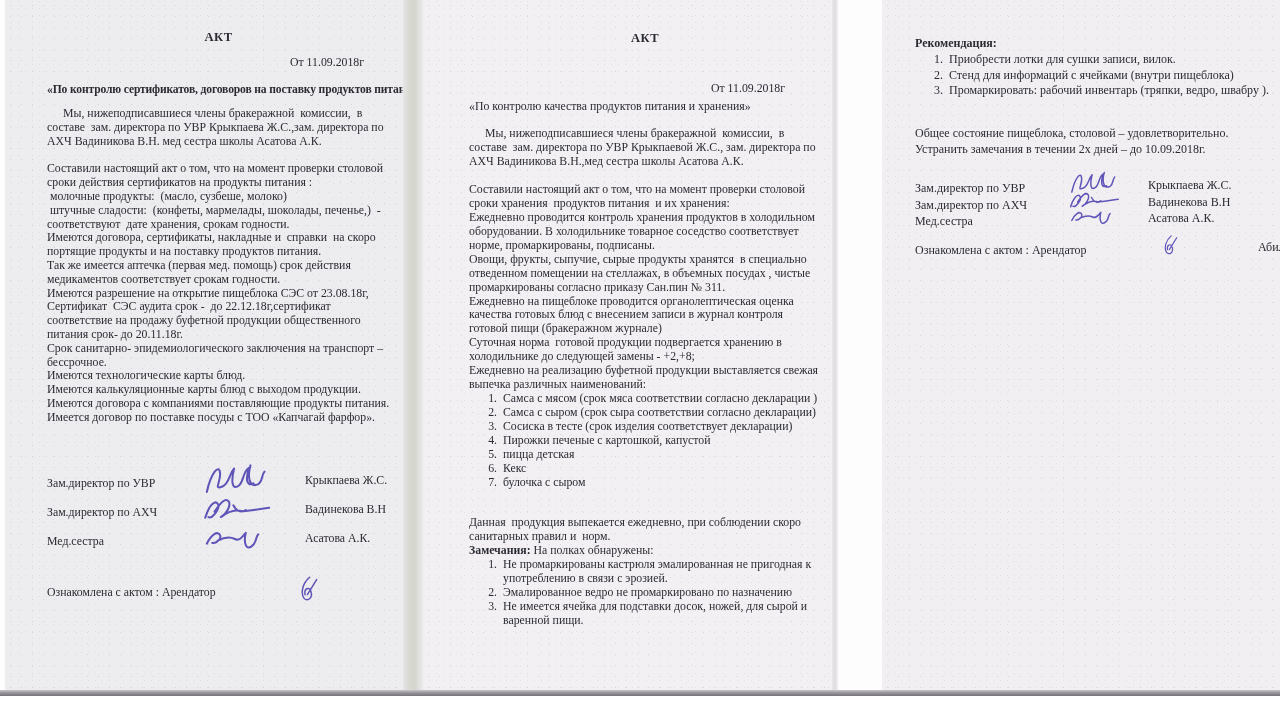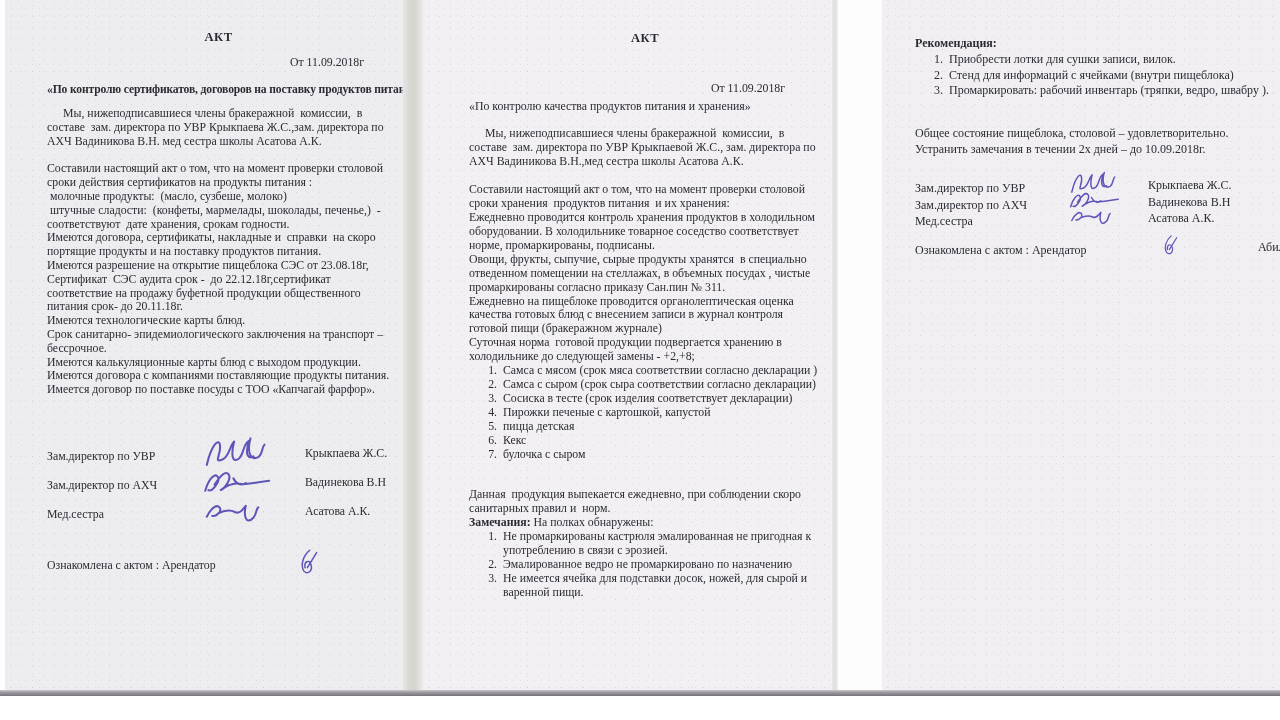--- a/index.html
+++ b/index.html
@@ -65,24 +65,25 @@
       <h1 class="akt">АКТ</h1>
       <p class="date">От 11.09.2018г</p>
       <p class="subject b">«По контролю сертификатов, договоров  на поставку  продуктов питания»</p>
       <div class="body">
           <p class="ind">Мы, нижеподписавшиеся члены бракеражной  комиссии,  в составе  зам. директора по УВР Крыкпаева Ж.С.,зам. директора по АХЧ Вадиникова В.Н. мед сестра школы Асатова А.К.</p>
           <div class="gap" style="height: 14px;"></div>
           <p>Составили настоящий акт о том, что на момент проверки столовой  сроки действия сертификатов на продукты питания :</p>
           <p> молочные продукты:  (масло, сузбеше, молоко)</p>
           <p> штучные сладости:  (конфеты, мармелады, шоколады, печенье,)  - соответствуют  дате хранения, срокам годности.</p>
           <p>Имеются договора, сертификаты, накладные и  справки  на скоро портящие продукты и на поставку продуктов питания.</p>
+          <p>Так же имеется аптечка (первая мед. помощь) срок действия медикаментов соответствует срокам годности.</p>
           <p>Имеются разрешение на открытие пищеблока СЭС от 23.08.18г,</p>
           <p>Сертификат  СЭС аудита срок -  до 22.12.18г,сертификат соответствие на продажу буфетной продукции общественного питания срок- до 20.11.18г.</p>
+          <p>Срок санитарно- эпидемиологического заключения на транспорт – бессрочное.</p>
           <p>Имеются технологические карты блюд.</p>
-          <p>Срок санитарно- эпидемиологического заключения на транспорт – бессрочное.</p>
           <p>Имеются калькуляционные карты блюд с выходом продукции.</p>
           <p>Имеются договора с компаниями поставляющие продукты питания.</p>
           <p>Имеется договор по поставке посуды с ТОО «Капчагай фарфор».</p>
         </div>
       <div class="sigs">
           <div class="sigrow">
             <span class="role">Зам.директор по УВР</span>
             <svg viewBox="0 0 100 52" class="sig">
               <path d="M10 40 C16 14 26 4 27 16 C28 28 18 38 30 33 C39 29 38 18 45 10 C41 26 42 40 52 31 C58 25 56 14 64 9 C60 22 60 34 70 29 M66 6 C62 20 64 36 76 30 C82 26 80 18 84 14" fill="none" stroke="#4b40b0" stroke-width="2.6" stroke-linecap="round" stroke-linejoin="round" opacity="0.88"></path>
             </svg>
@@ -121,20 +122,21 @@
       <p class="date">От 11.09.2018г</p>
       <p class="subject">«По контролю  качества продуктов питания и хранения»</p>
       <div class="body">
           <p class="ind">Мы, нижеподписавшиеся члены бракеражной  комиссии,  в составе  зам. директора по УВР Крыкпаевой Ж.С., зам. директора по АХЧ Вадиникова В.Н.,мед сестра школы Асатова А.К.</p>
           <div class="gap" style="height: 14px;"></div>
           <p>Составили настоящий акт о том, что на момент проверки столовой  сроки хранения  продуктов питания  и их хранения:</p>
           <p>Ежедневно проводится контроль хранения продуктов в холодильном оборудовании. В холодильнике товарное соседство соответствует  норме, промаркированы, подписаны.</p>
           <p>Овощи, фрукты, сыпучие, сырые продукты хранятся  в специально отведенном помещении на стеллажах, в объемных посудах , чистые промаркированы согласно приказу Сан.пин № 311.</p>
           <p>Ежедневно на пищеблоке проводится органолептическая оценка качества готовых блюд с внесением записи в журнал контроля готовой пищи (бракеражном журнале)</p>
           <p>Суточная норма  готовой продукции подвергается хранению в холодильнике до следующей замены - +2,+8;</p>
+          <p>Ежедневно на реализацию буфетной продукции выставляется свежая выпечка различных наименований:</p>
           <ol>
             <li>Самса с мясом (срок мяса соответствии согласно  декларации )</li>
             <li>Самса с сыром (срок сыра  соответствии согласно  декларации)</li>
             <li>Сосиска в тесте (срок изделия соответствует декларации)</li>
             <li>Пирожки печеные с картошкой, капустой</li>
             <li>пицца детская</li>
             <li>Кекс</li>
             <li>булочка с сыром</li>
           </ol>
           <div class="gap" style="height: 26px;"></div>

